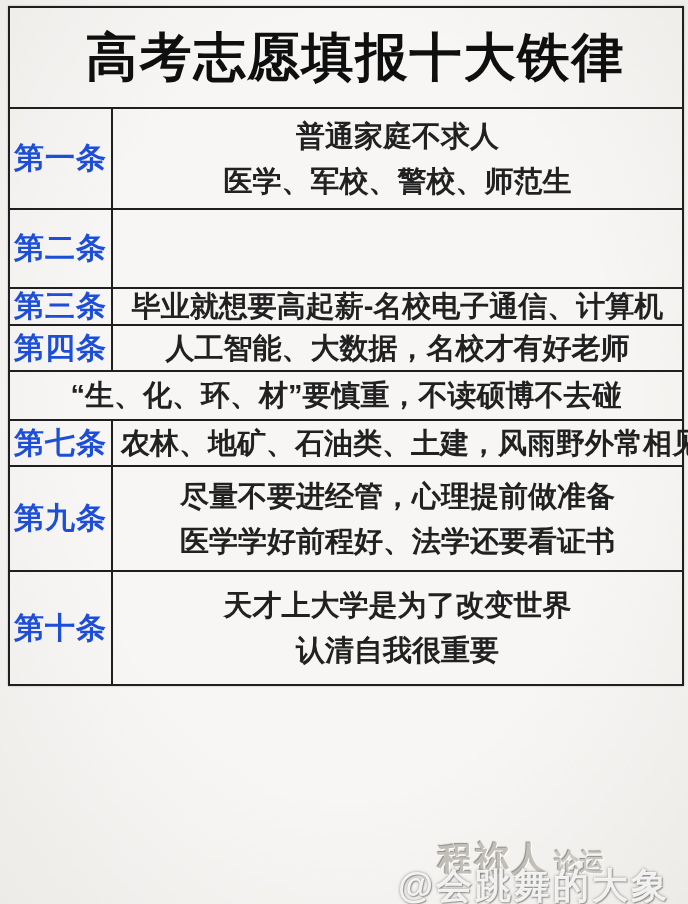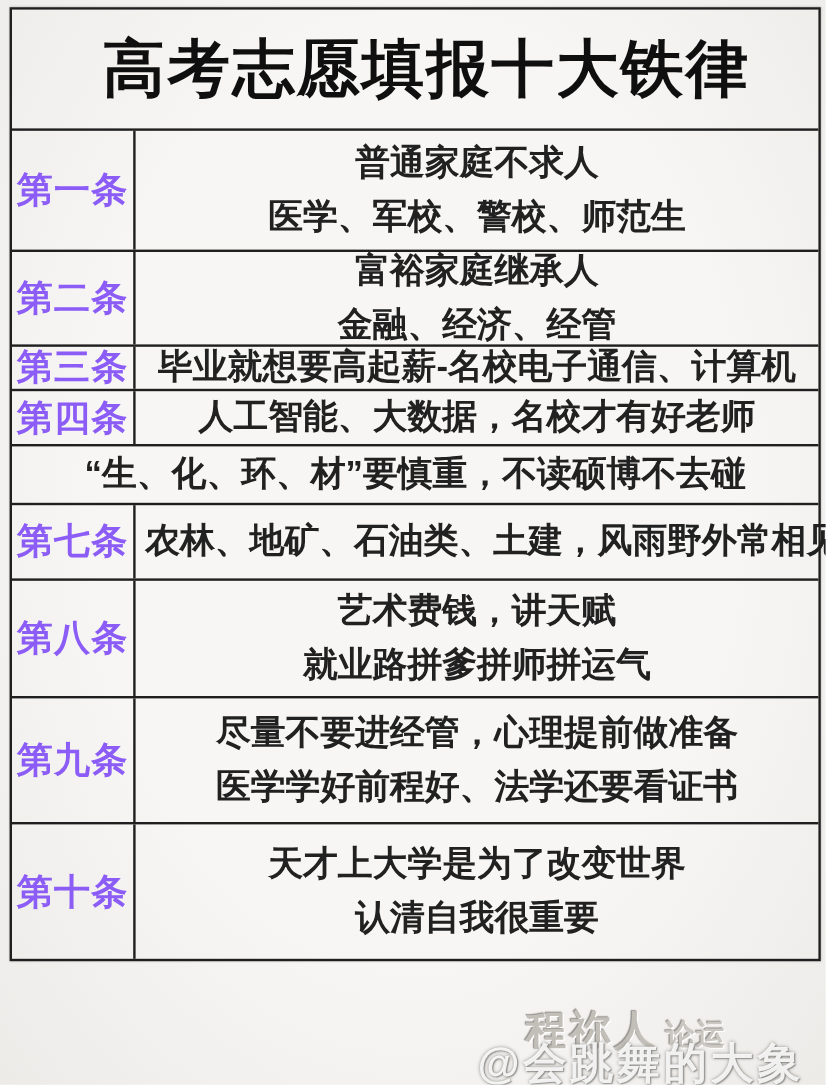--- a/index.html
+++ b/index.html
@@ -47,21 +47,21 @@
   .label-cell {
     flex: none;
     width: 103px;
     box-sizing: border-box;
     border-right: 2px solid #1f1f1f;
     display: flex;
     align-items: center;
     justify-content: center;
     font-size: 30px;
     font-weight: 700;
-    color: #8b5cf6;
+    color: #1d4ed8;
     letter-spacing: 1px;
   }
   .content-cell {
     flex: 1;
     display: flex;
     flex-direction: column;
     align-items: center;
     justify-content: center;
     text-align: center;
     font-size: 29px;
@@ -115,24 +115,20 @@
   <div class="row" style="height:101px">
     <div class="label-cell">第一条</div>
     <div class="content-cell">
       <span class="content-line">普通家庭不求人</span>
       <span class="content-line">医学、军校、警校、师范生</span>
     </div>
   </div>
 
   <div class="row" style="height:79px">
     <div class="label-cell">第二条</div>
-    <div class="content-cell">
-      <span class="content-line">富裕家庭继承人</span>
-      <span class="content-line">金融、经济、经管</span>
-    </div>
   </div>
 
   <div class="row" style="height:37px">
     <div class="label-cell">第三条</div>
     <div class="content-cell">
       <span class="content-line">毕业就想要高起薪-名校电子通信、计算机</span>
     </div>
   </div>
 
   <div class="row" style="height:46px">
@@ -142,34 +138,27 @@
     </div>
   </div>
 
 
   <div class="row" style="height:49px">
     <div class="content-cell">
       <span class="content-line">“生、化、环、材”要慎重，不读硕博不去碰</span>
     </div>
   </div>
 
-  <div class="row" style="height:63px">
+  <div class="row" style="height:46px">
     <div class="label-cell">第七条</div>
     <div class="content-cell">
       <span class="content-line">农林、地矿、石油类、土建，风雨野外常相见</span>
     </div>
   </div>
 
-  <div class="row" style="height:98px">
-    <div class="label-cell">第八条</div>
-    <div class="content-cell">
-      <span class="content-line">艺术费钱，讲天赋</span>
-      <span class="content-line">就业路拼爹拼师拼运气</span>
-    </div>
-  </div>
 
   <div class="row" style="height:105px">
     <div class="label-cell">第九条</div>
     <div class="content-cell">
       <span class="content-line">尽量不要进经管，心理提前做准备</span>
       <span class="content-line">医学学好前程好、法学还要看证书</span>
     </div>
   </div>
 
   <div class="row" style="height:112px">

